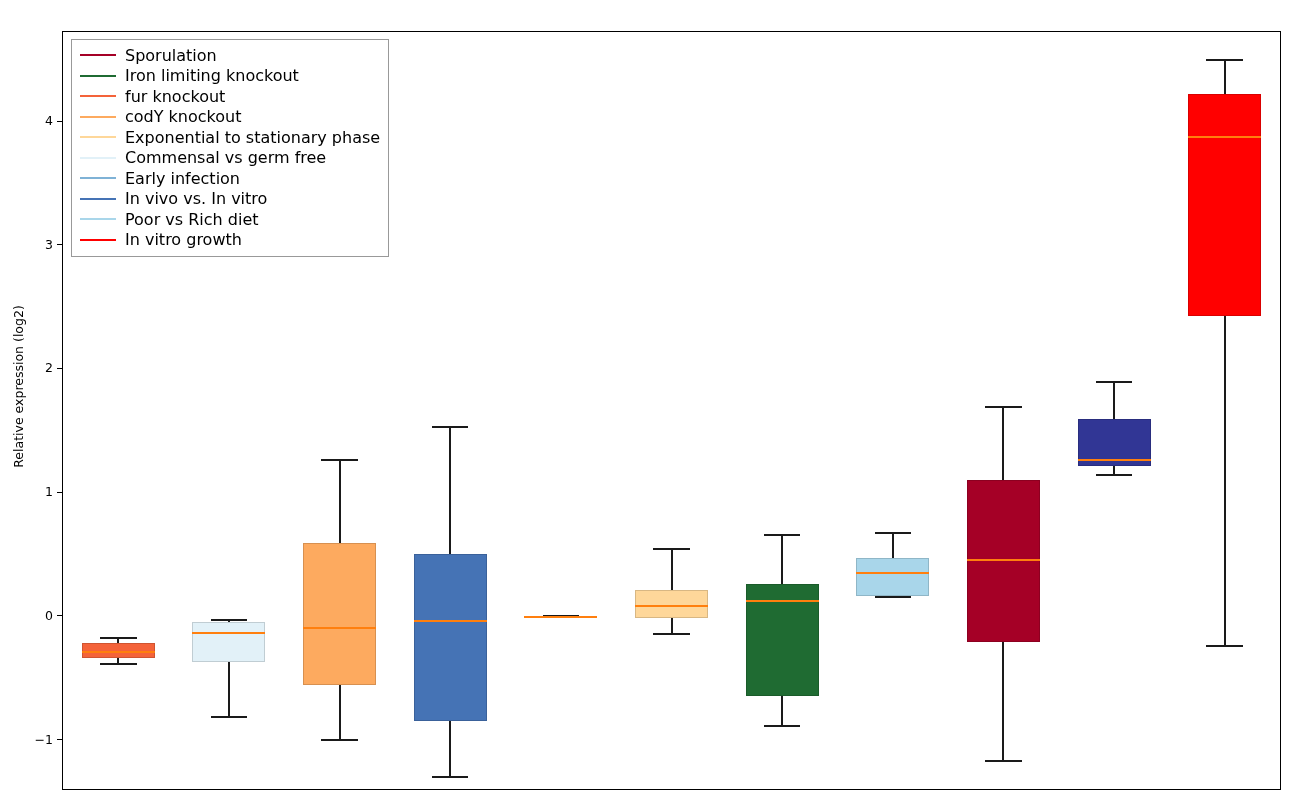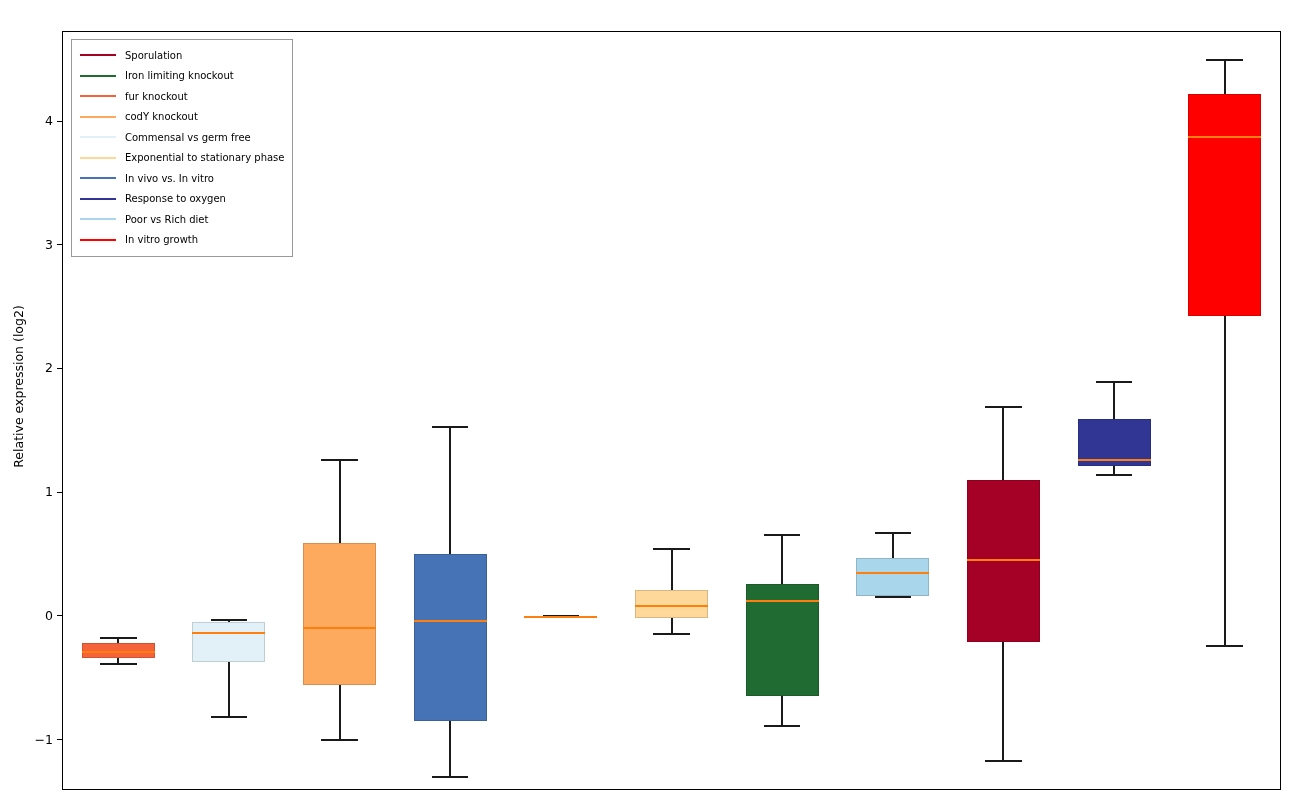--- a/index.html
+++ b/index.html
@@ -58,21 +58,21 @@
   .legend{
     position:absolute;left:71px;top:39px;
     background:#ffffff;border:1px solid #999;
     padding:5px 8px 6px 8px;
     box-sizing:border-box;
   }
   .legend-row{display:flex;align-items:center;height:20.5px;}
   .legend-swatch{
     width:36px;height:0;border-top:2px solid #000;margin-right:9px;flex:0 0 36px;
   }
-  .legend-text{font-size:10px;color:#000;white-space:nowrap;}
+  .legend-text{font-size:16px;color:#000;white-space:nowrap;}
 </style>
 </head>
 <body>
 
 <div id="root">
 
 
   <div class="ylabel">Relative expression (log2)</div>
 
   <div id="ytick-layer">
@@ -206,36 +206,36 @@
       </div>
       <div class="legend-row">
         <span class="legend-swatch" style="border-top-color: rgb(244, 99, 58);"></span>
         <span class="legend-text">fur knockout</span>
       </div>
       <div class="legend-row">
         <span class="legend-swatch" style="border-top-color: rgb(253, 170, 95);"></span>
         <span class="legend-text">codY knockout</span>
       </div>
       <div class="legend-row">
+        <span class="legend-swatch" style="border-top-color: rgb(254, 215, 154);"></span>
+        <span class="legend-text">Exponential to stationary phase</span>
+      </div>
+      <div class="legend-row">
         <span class="legend-swatch" style="border-top-color: rgb(226, 241, 248);"></span>
         <span class="legend-text">Commensal vs germ free</span>
       </div>
       <div class="legend-row">
-        <span class="legend-swatch" style="border-top-color: rgb(254, 215, 154);"></span>
-        <span class="legend-text">Exponential to stationary phase</span>
+        <span class="legend-swatch" style="border-top-color: rgb(127, 178, 214);"></span>
+        <span class="legend-text">Early infection</span>
       </div>
       <div class="legend-row">
         <span class="legend-swatch" style="border-top-color: rgb(69, 115, 181);"></span>
         <span class="legend-text">In vivo vs. In vitro</span>
       </div>
       <div class="legend-row">
-        <span class="legend-swatch" style="border-top-color: rgb(49, 54, 149);"></span>
-        <span class="legend-text">Response to oxygen</span>
-      </div>
-      <div class="legend-row">
         <span class="legend-swatch" style="border-top-color: rgb(169, 214, 234);"></span>
         <span class="legend-text">Poor vs Rich diet</span>
       </div>
       <div class="legend-row">
         <span class="legend-swatch" style="border-top-color: rgb(255, 0, 0);"></span>
         <span class="legend-text">In vitro growth</span>
       </div>
     </div>
 
 </div>

